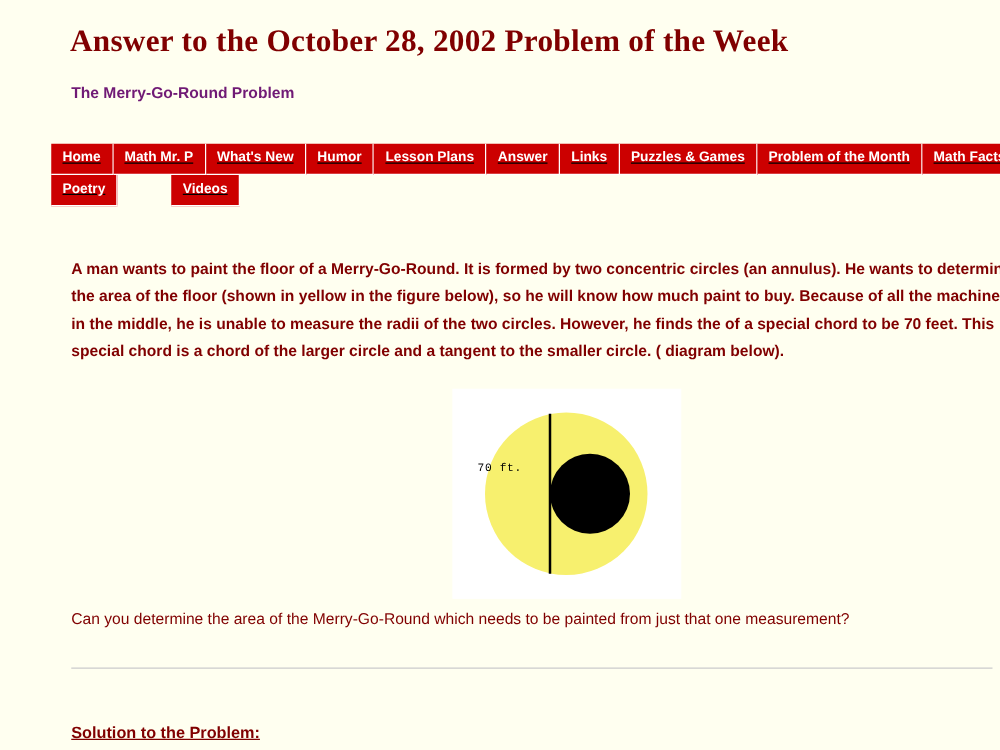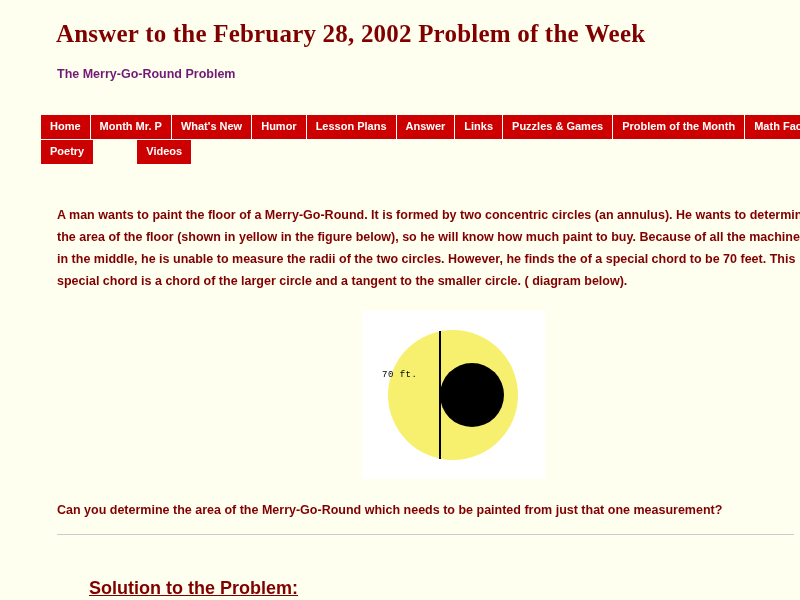--- a/index.html
+++ b/index.html
@@ -44,20 +44,21 @@
   
   .navbar {
     position: absolute;
     left: 41px;
     top: 115px;
     width: 759px;
   }
   .navrow {
     display: flex;
     align-items: flex-start;
+    text-decoration: underline;
   }
   .navrow + .navrow {
     margin-top: 0px;
     gap: 43px;
   }
   .navitem {
     background: #cc0000;
     color: #ffffff;
     font-size: 11px;
     font-weight: bold;
@@ -92,47 +93,46 @@
     width: 760px;
     font-size: 12.5px;
     font-weight: bold;
     color: #800000;
     line-height: 22px;
     font-family: "Liberation Sans", sans-serif;
   }
   .question {
     position: absolute;
     left: 57px;
-    top: 503px;
+    top: 488px;
     width: 740px;
     font-size: 12.5px;
-    font-weight: bold;
+    font-weight: normal;
     color: #800000;
     font-family: "Liberation Sans", sans-serif;
     white-space: nowrap;
   }
   .hr {
     position: absolute;
     left: 57px;
     top: 534px;
     width: 737px;
     height: 1px;
     background: #cccccc;
   }
   .solution {
     position: absolute;
     left: 57px;
     top: 578px;
-    font-size: 18px;
+    font-size: 13px;
     font-weight: bold;
     color: #800000;
     text-decoration: underline;
     font-family: "Liberation Sans", sans-serif;
     white-space: nowrap;
-    margin-left: 32px;
   }
 
   
   .figure {
     position: absolute;
     left: 362px;
     top: 311px;
     width: 183px;
     height: 168px;
     background: #ffffff;
@@ -148,27 +148,27 @@
     font-size: 9px;
     color: #000000;
     letter-spacing: 0.5px;
   }
 </style>
 </head>
 <body>
 
 <div class="page">
 
-  <div class="title">Answer to the February 28, 2002 Problem of the Week</div>
+  <div class="title">Answer to the October 28, 2002 Problem of the Week</div>
   <div class="subtitle">The Merry-Go-Round Problem</div>
 
   <div class="navbar">
     <div class="navrow row1">
       <div class="navitem">Home</div>
-      <div class="navitem">Month Mr. P</div>
+      <div class="navitem">Math Mr. P</div>
       <div class="navitem">What's New</div>
       <div class="navitem">Humor</div>
       <div class="navitem">Lesson Plans</div>
       <div class="navitem">Answer</div>
       <div class="navitem">Links</div>
       <div class="navitem">Puzzles &amp; Games</div>
       <div class="navitem">Problem of the Month</div>
       <div class="navitem">Math Facts</div>
     </div>
     <div class="navrow row2">

